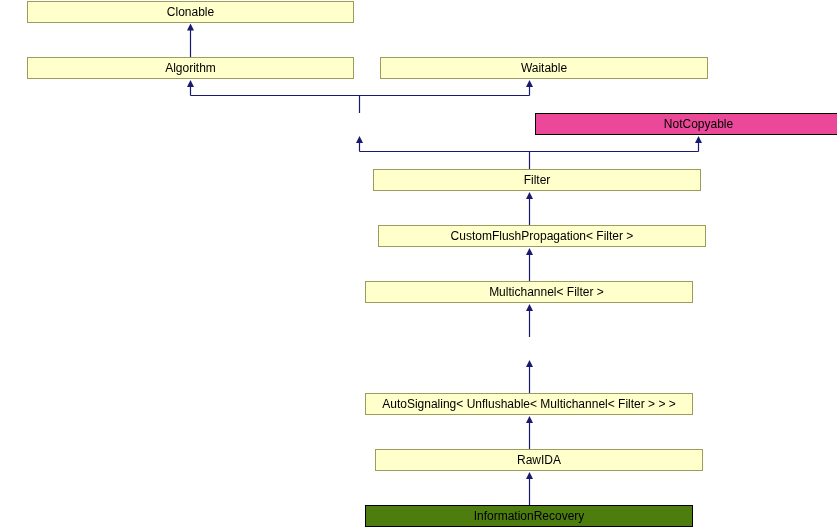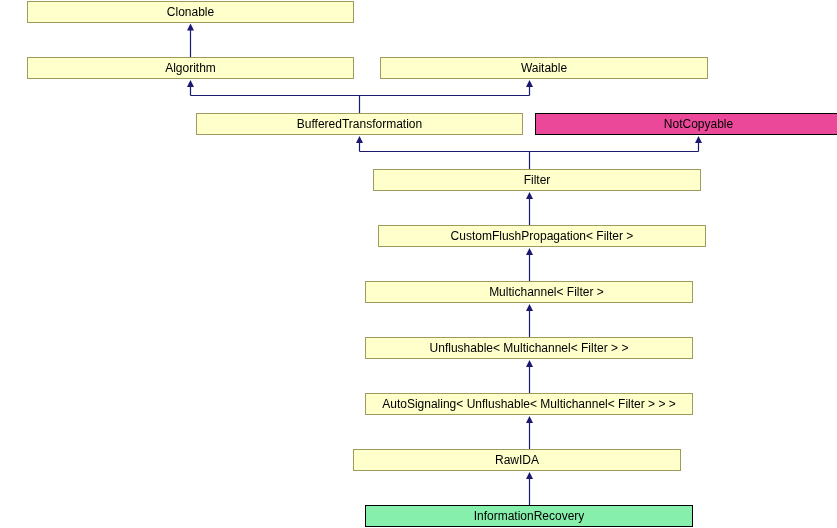--- a/index.html
+++ b/index.html
@@ -39,35 +39,35 @@
   .node.doc {
     background: #FFFFCC;
     border-color: #9C9C5C;
     cursor: pointer;
   }
   .node.undoc {
     background: #ec4899;
     border-color: #000000;
   }
   .node.current {
-    background: #86efac;
+    background: #4d7c0f;
     border-color: #000000;
   }
   
   #n-clonable   { left: 1px;   top: 1px;   width: 327px; }
   #n-algorithm  { left: 1px;   top: 57px;  width: 327px; }
   #n-waitable   { left: 354px; top: 57px;  width: 328px; }
   #n-buffered   { left: 170px; top: 113px; width: 327px; }
   #n-notcopy    { left: 509px; top: 113px; width: 327px; }
   #n-filter     { left: 347px; top: 169px; width: 328px; }
   #n-cfp        { left: 352px; top: 225px; width: 328px; }
   #n-multi      { left: 339px; top: 281px; width: 328px; padding-left: 35px; }
   #n-unflush    { left: 339px; top: 337px; width: 328px; }
   #n-autosig    { left: 339px; top: 393px; width: 328px; }
-  #n-rawida     { left: 327px; top: 449px; width: 328px; }
+  #n-rawida     { left: 349px; top: 449px; width: 328px; }
   #n-inforec    { left: 339px; top: 505px; width: 328px; }
   .edge-line {
     stroke: #191970;
     stroke-width: 1.2;
     fill: none;
   }
   .edge-head {
     fill: #191970;
     stroke: none;
   }
@@ -123,23 +123,21 @@
 
     <g>
       <path class="edge-line" d="M503.5,505 L503.5,478.5"></path>
       <polygon class="edge-head" points="503.5,472 500,479 507,479"></polygon>
     </g>
   </svg>
 
   <div id="n-clonable" class="node doc">Clonable</div>
   <div id="n-algorithm" class="node doc">Algorithm</div>
   <div id="n-waitable" class="node doc">Waitable</div>
-  <div id="n-buffered" class="node doc">BufferedTransformation</div>
   <div id="n-notcopy" class="node undoc">NotCopyable</div>
   <div id="n-filter" class="node doc">Filter</div>
   <div id="n-cfp" class="node doc">CustomFlushPropagation&lt; Filter &gt;</div>
   <div id="n-multi" class="node doc">Multichannel&lt; Filter &gt;</div>
-  <div id="n-unflush" class="node doc">Unflushable&lt; Multichannel&lt; Filter &gt; &gt;</div>
   <div id="n-autosig" class="node doc">AutoSignaling&lt; Unflushable&lt; Multichannel&lt; Filter &gt; &gt; &gt;</div>
   <div id="n-rawida" class="node doc">RawIDA</div>
   <div id="n-inforec" class="node current">InformationRecovery</div>
 
 </div>
 
 </body></html>

